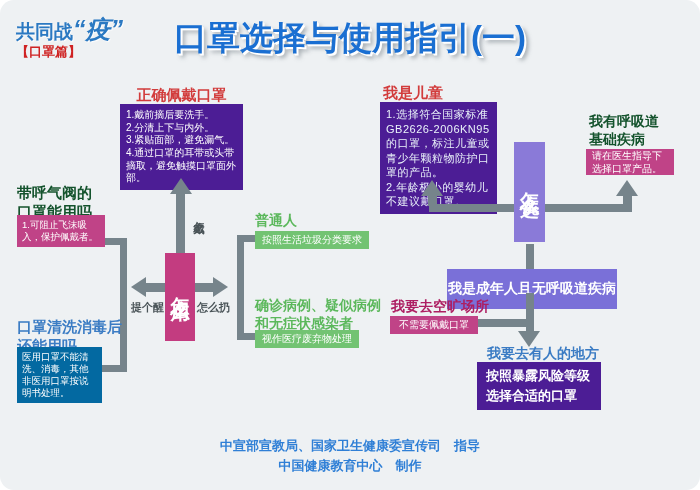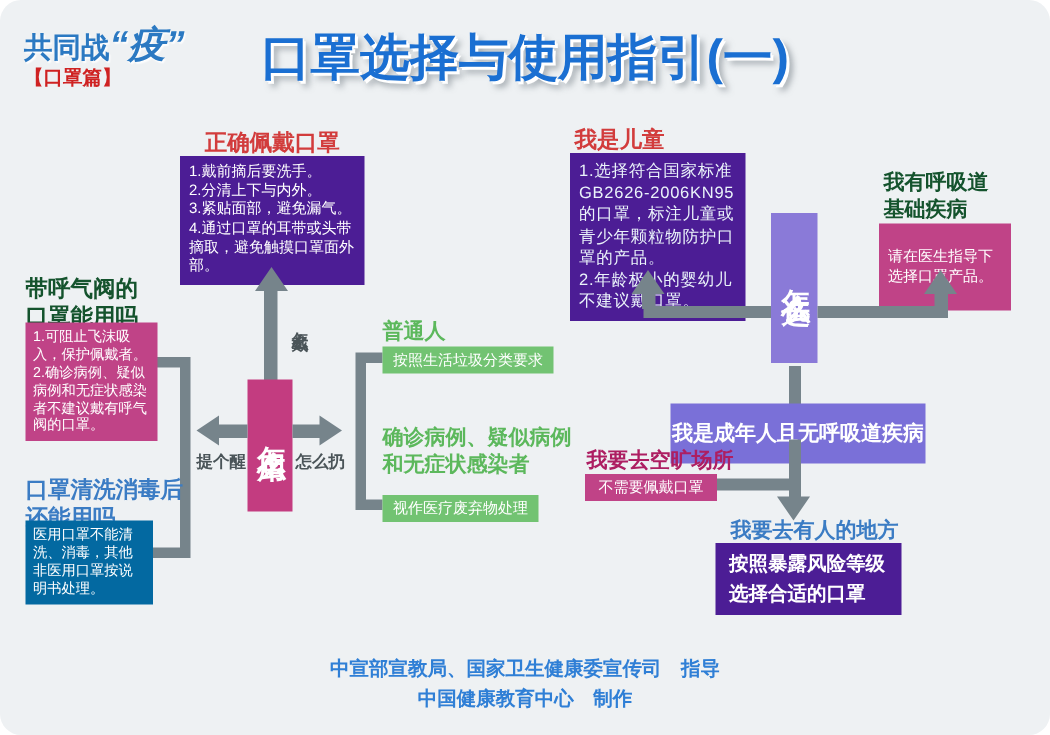--- a/index.html
+++ b/index.html
@@ -82,53 +82,52 @@
   <div class="abs line" style="left:120px;top:238px;width:7px;height:134px;"></div>
   <div class="abs line" style="left:104px;top:238px;width:16px;height:7px;"></div>
   <div class="abs line" style="left:101px;top:365px;width:19px;height:7px;"></div>
 
   <div class="abs hdr hdr-magenta" style="left:17px;top:183px;font-size:15px;line-height:19px;">
     <div>带呼气阀的</div>
     <div>口罩能用吗</div>
   </div>
   <div class="abs box box-pink small-note" style="left:17px;top:215px;width:88px;">
     <div>1.可阻止飞沫吸入，保护佩戴者。</div>
-    <div>2.确诊病例、疑似病例和无症状感染者不建议戴有呼气阀的口罩。</div>
   </div>
 
   <div class="abs hdr hdr-blue" style="left:17px;top:317px;font-size:15px;line-height:19px;">
     <div>口罩清洗消毒后</div>
     <div>还能用吗</div>
   </div>
   <div class="abs box box-purple small-note" style="left:17px;top:347px;width:85px;">医用口罩不能清洗、消毒，其他非医用口罩按说明书处理。</div>
 
   <div class="abs line" style="left:237px;top:235px;width:7px;height:105px;"></div>
   <div class="abs line" style="left:244px;top:235px;width:11px;height:7px;"></div>
   <div class="abs line" style="left:244px;top:333px;width:11px;height:7px;"></div>
 
   <div class="abs hdr hdr-green" style="left:255px;top:212px;font-size:14px;">普通人</div>
   <div class="abs box box-green" style="left:255px;top:231px;font-size:10px;padding:2px 7px;white-space:nowrap;">按照生活垃圾分类要求</div>
 
-  <div class="abs hdr hdr-green" style="left:255px;top:282px;font-size:14px;line-height:18px;">
+  <div class="abs hdr hdr-green" style="left:255px;top:296px;font-size:14px;line-height:18px;">
     <div>确诊病例、疑似病例</div>
     <div>和无症状感染者</div>
   </div>
   <div class="abs box box-green" style="left:255px;top:330px;font-size:10px;padding:2px 7px;white-space:nowrap;">视作医疗废弃物处理</div>
 
   <div class="abs hdr hdr-red" style="left:383px;top:84px;font-size:15px;">我是儿童</div>
   <div class="abs box box-blue" style="left:380px;top:102px;width:117px;font-size:11px;line-height:1.32;padding:5px 6px;letter-spacing:0.5px;color:#eaf3fa;">
     <div>1.选择符合国家标准GB2626-2006KN95的口罩，标注儿童或青少年颗粒物防护口罩的产品。</div>
     <div>2.年龄极小的婴幼儿不建议戴口罩。</div>
   </div>
 
   <div class="abs hdr hdr-magenta" style="left:589px;top:112px;font-size:14px;line-height:18px;">
     <div>我有呼吸道</div>
     <div>基础疾病</div>
   </div>
-  <div class="abs box box-pink" style="left:586px;top:149px;width:88px;font-size:10px;line-height:1.3;padding:16px 6px;">请在医生指导下选择口罩产品。</div>
+  <div class="abs box box-pink" style="left:586px;top:149px;width:88px;font-size:10px;line-height:1.3;padding:0 6px;">请在医生指导下选择口罩产品。</div>
 
   <div class="abs hub" style="left:514px;top:142px;width:31px;height:100px;background:#8a7ad8;">怎么选？</div>
 
   <div class="abs line" style="left:429px;top:204px;width:85px;height:8px;"></div>
   <div class="abs line" style="left:428px;top:195px;width:9px;height:11px;"></div>
   <div class="abs tri tri-up" style="left:421px;top:180px;"></div>
 
   <div class="abs line" style="left:545px;top:204px;width:87px;height:8px;"></div>
   <div class="abs line" style="left:623px;top:195px;width:9px;height:11px;"></div>
   <div class="abs tri tri-up" style="left:616px;top:180px;"></div>

